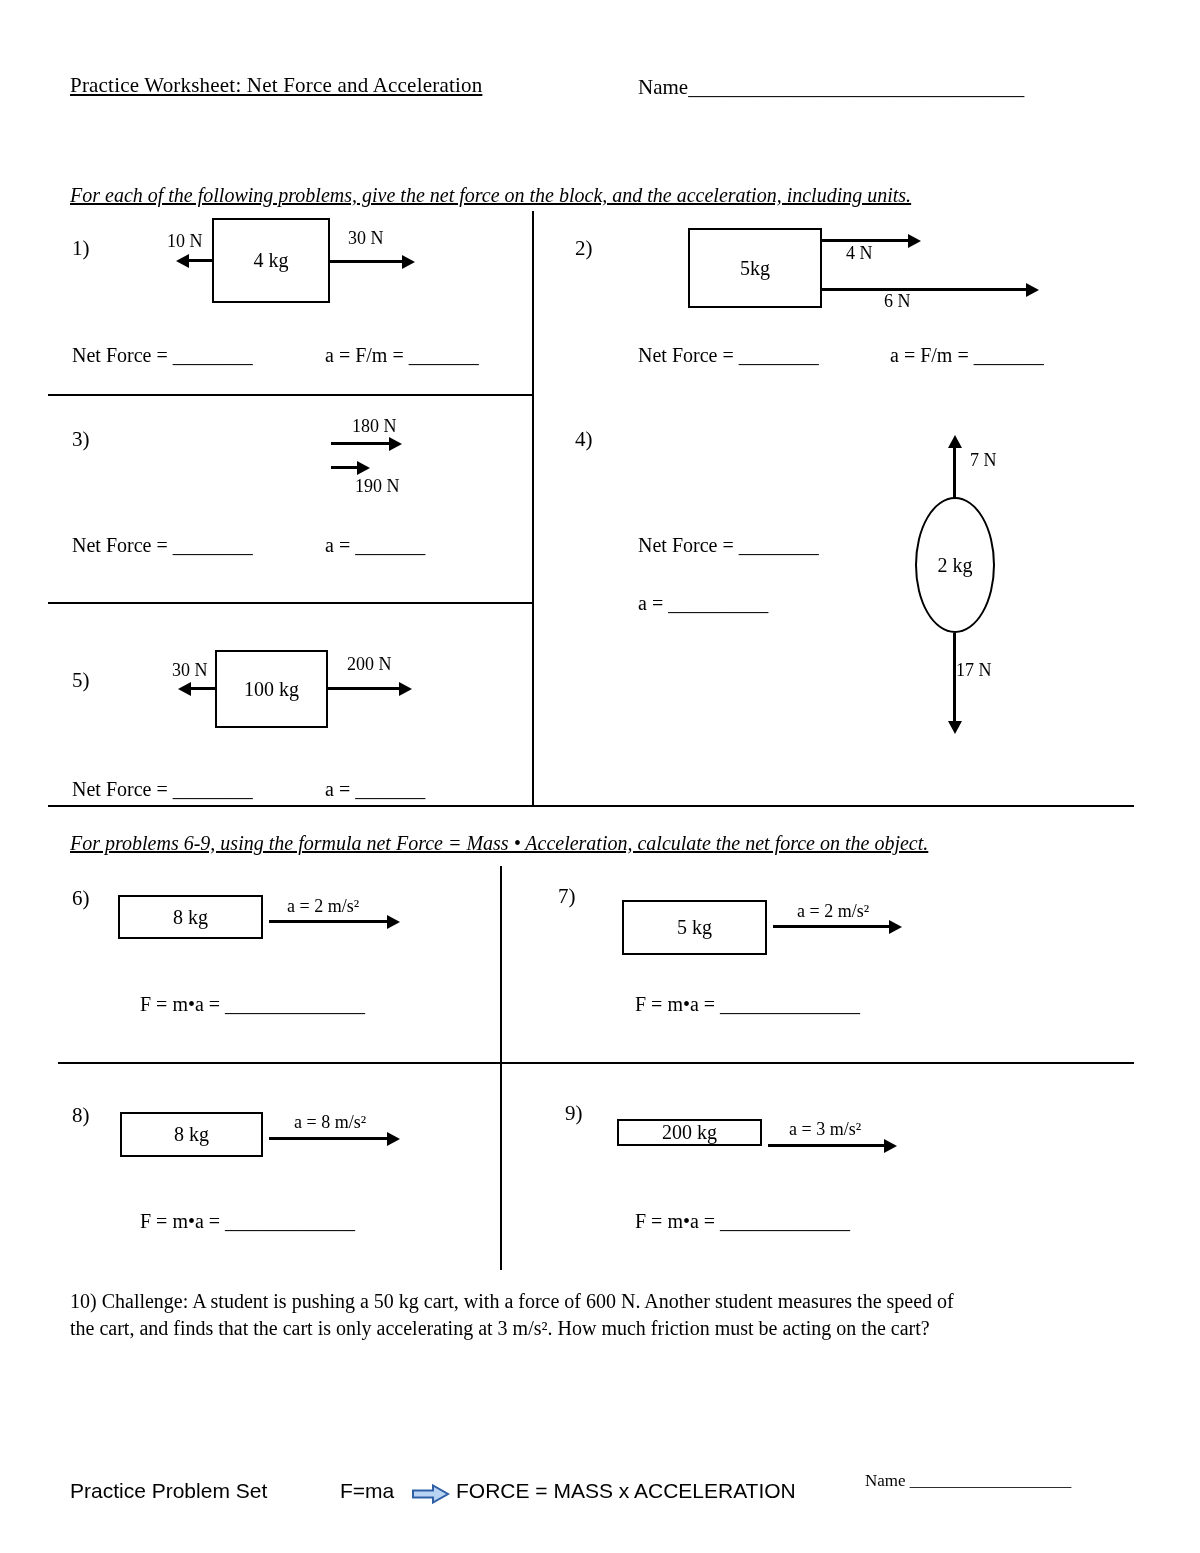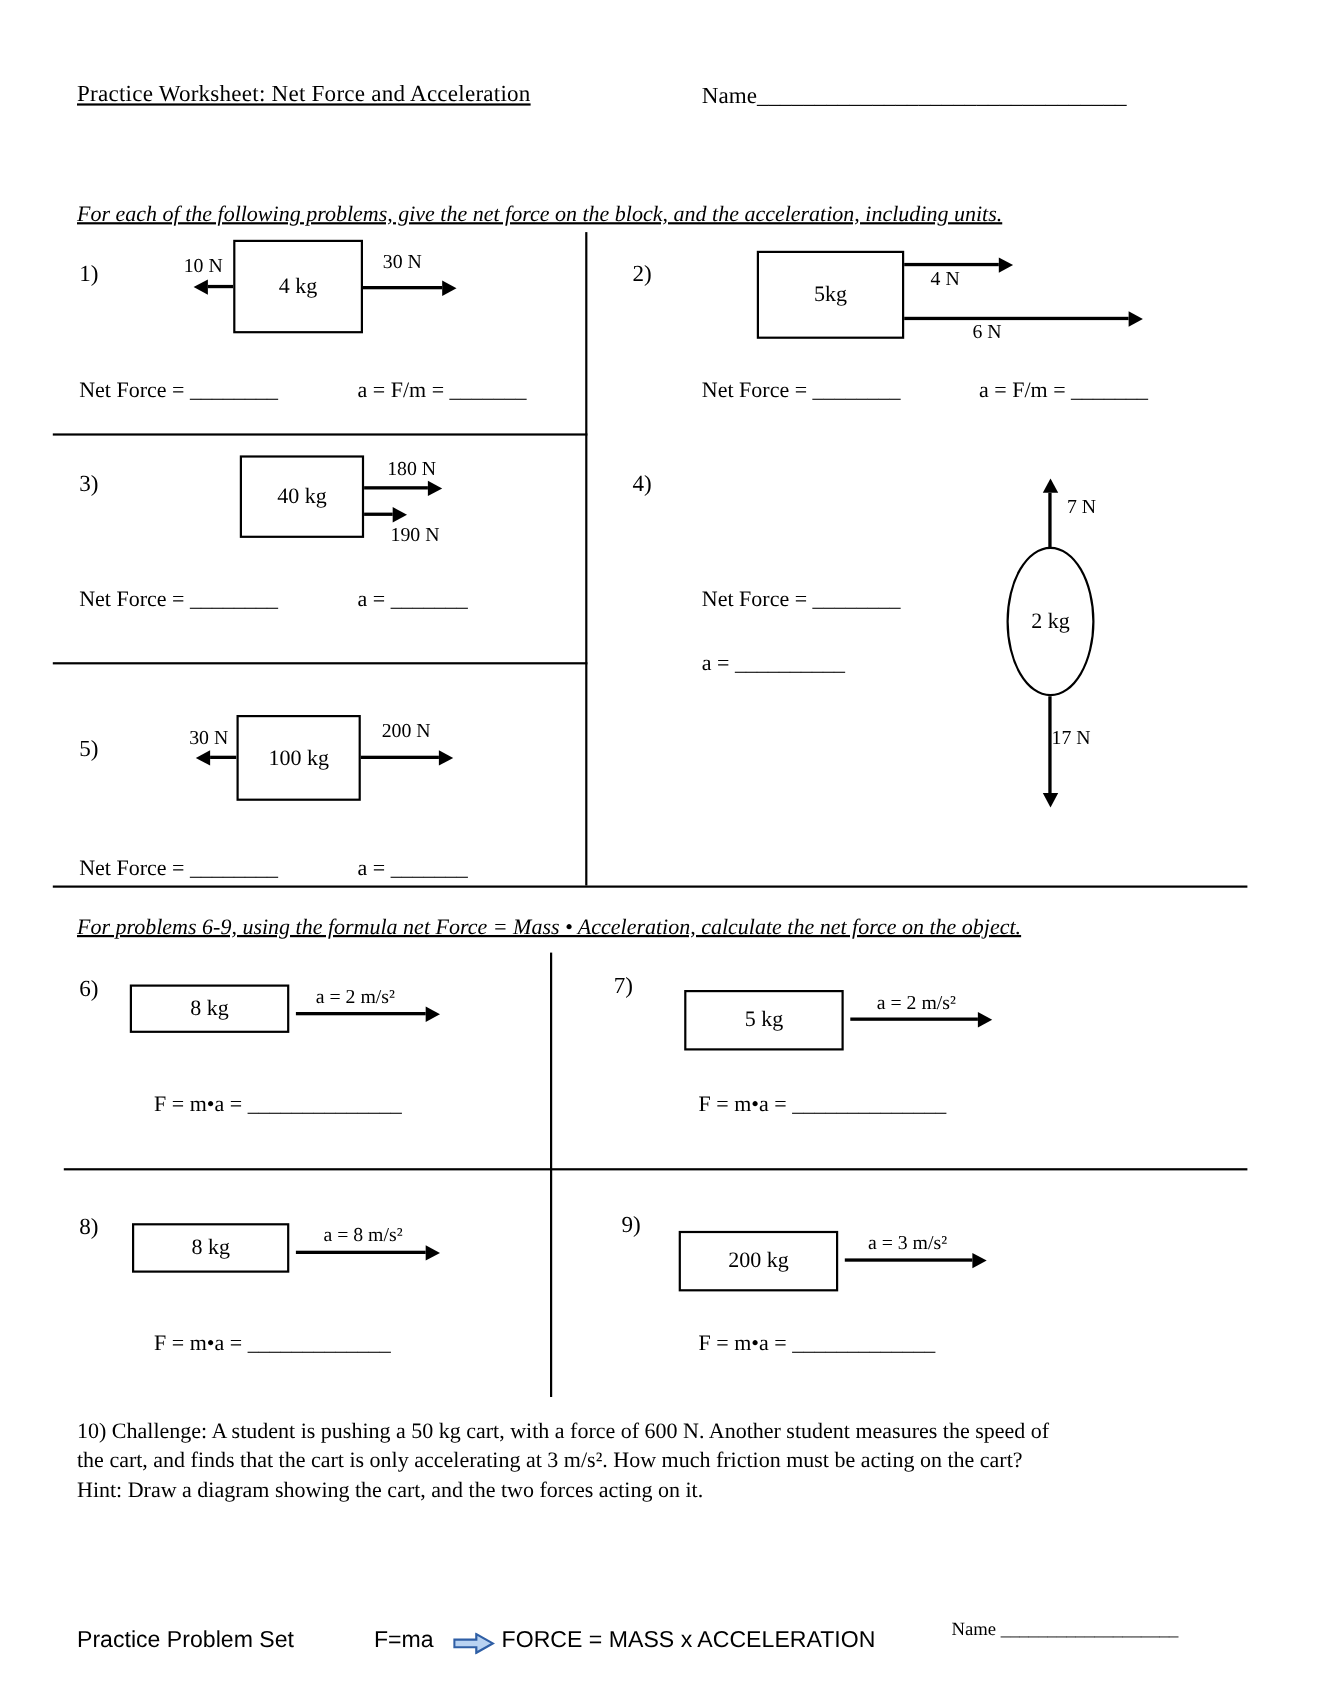--- a/index.html
+++ b/index.html
@@ -83,23 +83,20 @@
     <span>5kg</span>
   </div>
   <div class="arr h right" style="left:822px; top:239px; width:86px;"></div>
   <div class="flabel" style="left:846px; top:243px;">4 N</div>
   <div class="arr h right" style="left:822px; top:288px; width:204px;"></div>
   <div class="flabel" style="left:884px; top:291px;">6 N</div>
   <div class="abs blank" style="left:638px; top:344px;">Net Force = ________</div>
   <div class="abs blank" style="left:890px; top:344px;">a = F/m = _______</div>
 
   <div class="abs pnum" style="left:72px; top:427px;">3)</div>
-  <div class="box" style="left:218px; top:414px; width:113px; height:75px;">
-    <span>40 kg</span>
-  </div>
   <div class="flabel" style="left:352px; top:416px;">180 N</div>
   <div class="arr h right" style="left:331px; top:442px; width:58px;"></div>
   <div class="arr h right" style="left:331px; top:466px; width:26px;"></div>
   <div class="flabel" style="left:355px; top:476px;">190 N</div>
   <div class="abs blank" style="left:72px; top:534px;">Net Force = ________</div>
   <div class="abs blank" style="left:325px; top:534px;">a = _______</div>
 
   <div class="abs pnum" style="left:575px; top:427px;">4)</div>
   <div class="arr v up" style="left:953px; top:448px; height:50px;"></div>
   <div class="flabel" style="left:970px; top:450px;">7 N</div>
@@ -145,31 +142,30 @@
 
   <div class="abs pnum" style="left:72px; top:1103px;">8)</div>
   <div class="box" style="left:120px; top:1112px; width:143px; height:45px;">
     <span>8 kg</span>
   </div>
   <div class="flabel" style="left:294px; top:1112px;">a = 8 m/s²</div>
   <div class="arr h right" style="left:269px; top:1137px; width:118px;"></div>
   <div class="abs blank" style="left:140px; top:1210px;">F = m•a = _____________</div>
 
   <div class="abs pnum" style="left:565px; top:1101px;">9)</div>
-  <div class="box" style="left:617px; top:1119px; width:145px; height:55px;">
+  <div class="box" style="left:617px; top:1119px; width:145px; height:27px;">
     <span>200 kg</span>
   </div>
   <div class="flabel" style="left:789px; top:1119px;">a = 3 m/s²</div>
   <div class="arr h right" style="left:768px; top:1144px; width:116px;"></div>
   <div class="abs blank" style="left:635px; top:1210px;">F = m•a = _____________</div>
 
   <div class="p10" style="left:70px; top:1288px; width:1090px;">
     <div>10) Challenge: A student is pushing a 50 kg cart, with a force of 600 N.  Another student measures the speed of</div>
     <div>the cart, and finds that the cart is only accelerating at 3 m/s². How much friction must be acting on the cart?</div>
-    <div>Hint: Draw a diagram showing the cart, and the two forces acting on it.</div>
   </div>
 
   <div class="abs sans footer-text" style="left:70px; top:1479px;">Practice Problem Set</div>
   <div class="abs sans footer-text" style="left:340px; top:1479px;">F=ma</div>
   <svg class="abs" style="left:412px; top:1484px;" width="38" height="20" viewBox="0 0 38 20">
     <path d="M1 6.5 H21 V1.5 L36 10 L21 18.5 V13.5 H1 Z" stroke-width="2" fill="#b9d3f2" stroke="#2f5fa5"></path>
   </svg>
   <div class="abs sans footer-text" style="left:456px; top:1479px;">FORCE = MASS x ACCELERATION</div>
   <div class="abs footer-name" style="left:865px; top:1471px;">Name ___________________</div>
 

